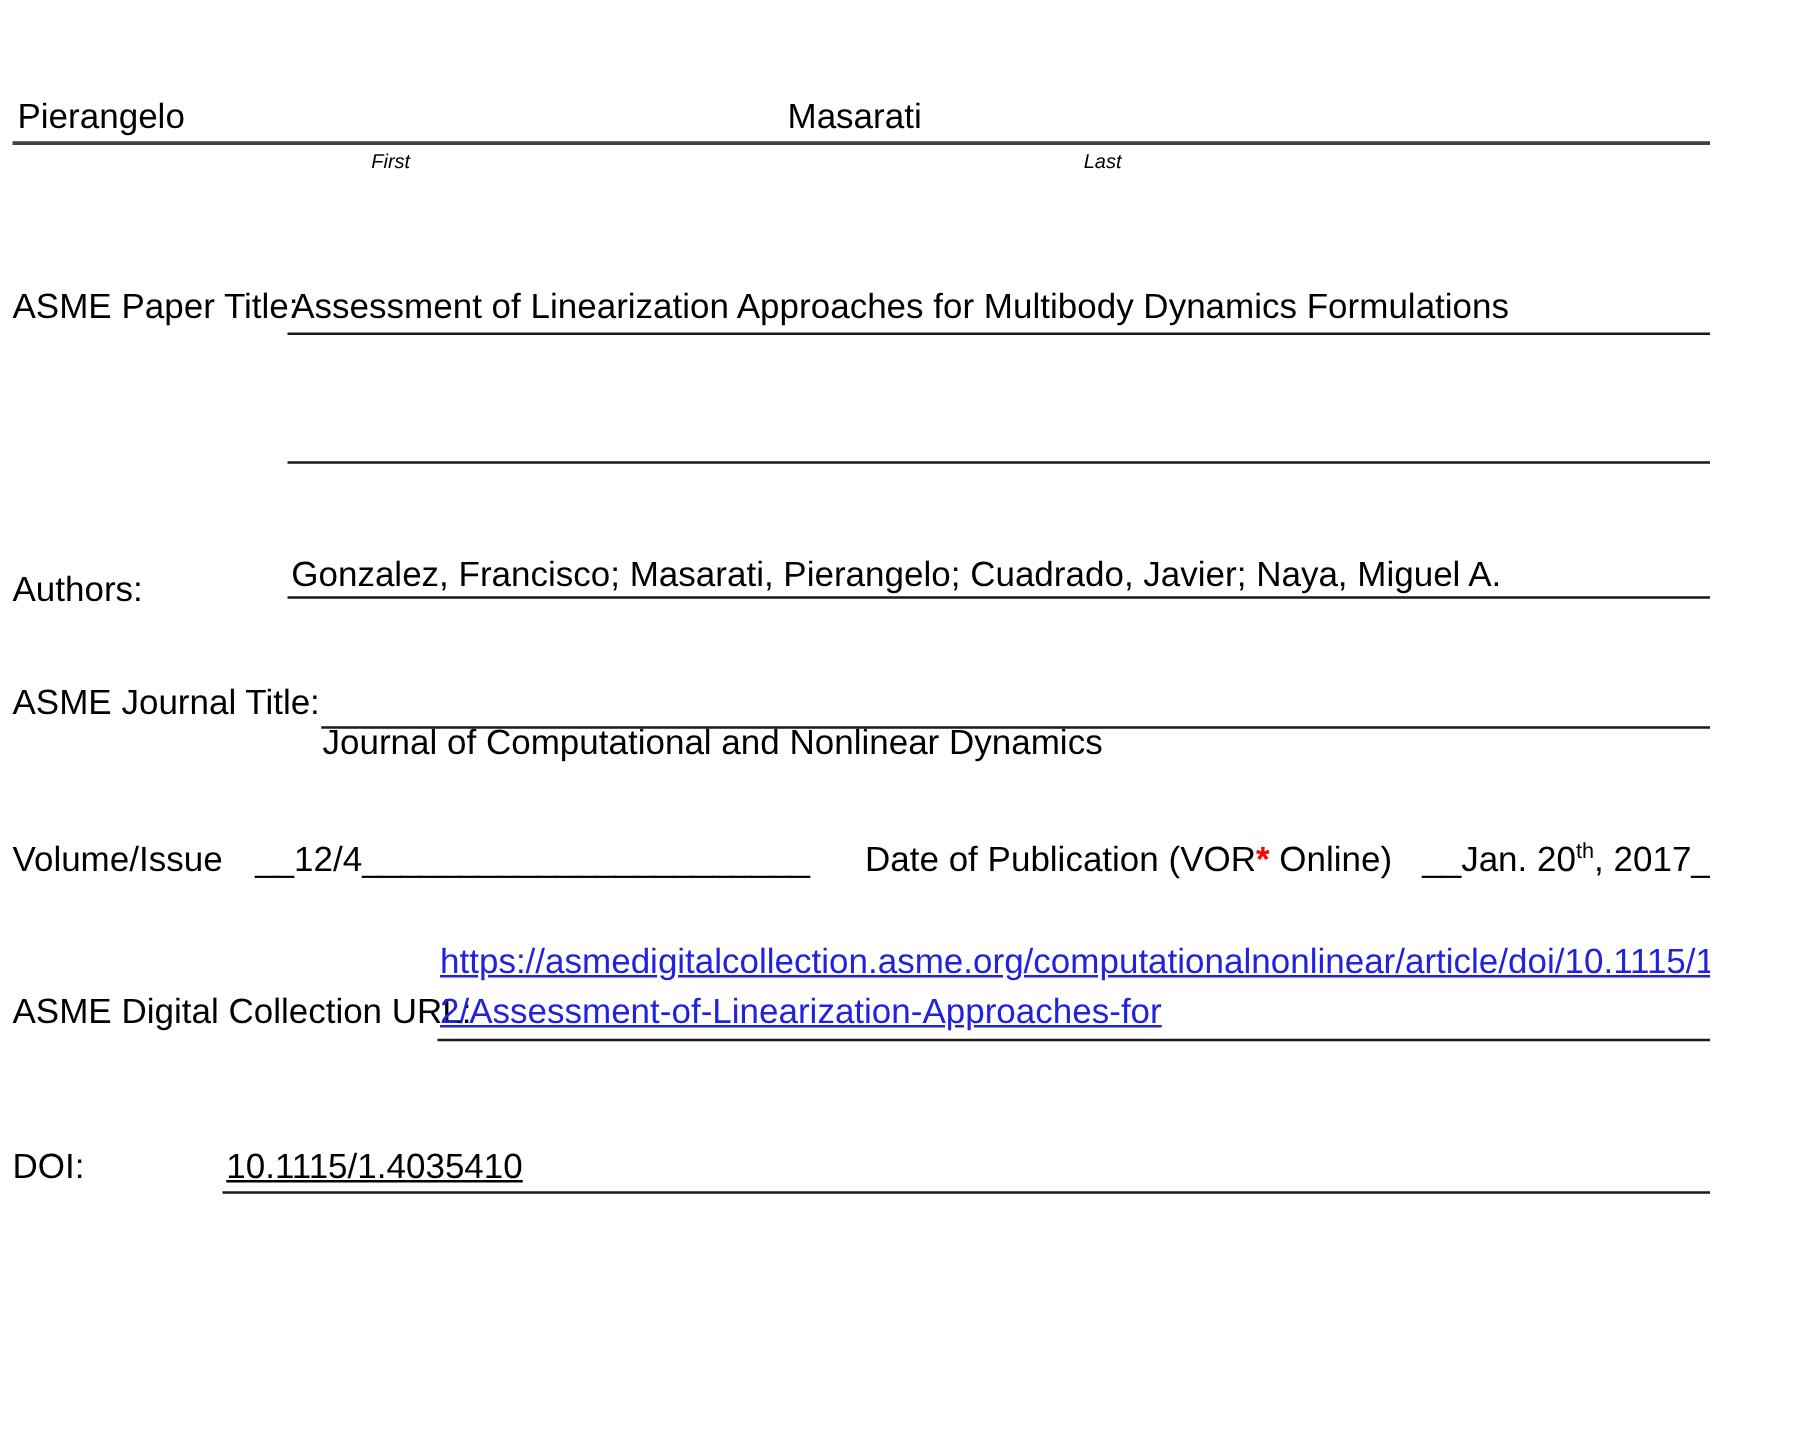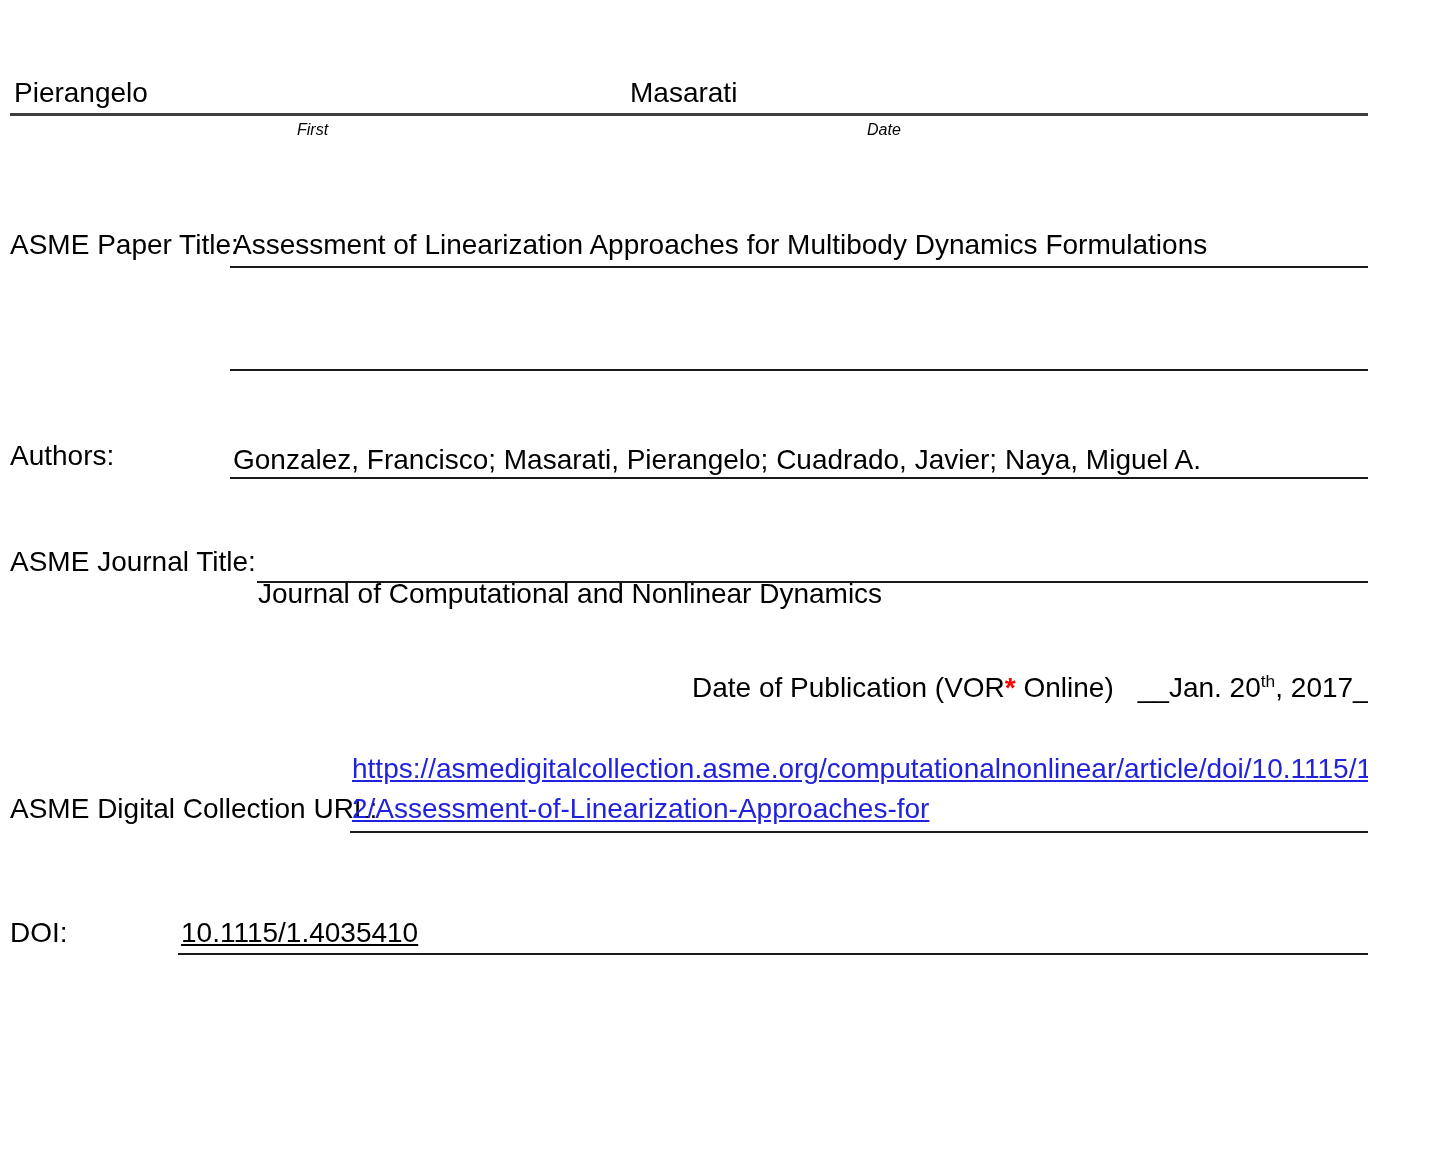--- a/index.html
+++ b/index.html
@@ -29,36 +29,39 @@
 </style>
 </head>
 <body>
 
 <div class="page">
 
   <span class="abs" style="left:14px; top:77px;">Pierangelo</span>
   <span class="abs" style="left:630px; top:77px;">Masarati</span>
   <div class="rule rule-gray" style="left:10px; top:113px; width:1366px;"></div>
   <span class="abs hint" style="left:297px; top:121px;">First</span>
-  <span class="abs hint" style="left:867px; top:121px;">Date</span>
+  <span class="abs hint" style="left:867px; top:121px;">Last</span>
 
   <span class="abs" style="left:10px; top:229px;">ASME Paper Title:</span>
   <span class="abs" style="left:233px; top:229px;">Assessment of Linearization Approaches for Multibody Dynamics Formulations</span>
   <div class="rule" style="left:230px; top:266px; width:1143px;"></div>
 
   <div class="rule" style="left:230px; top:369px; width:1222px;"></div>
 
-  <span class="abs" style="left:10px; top:440px;text-align:right;">Authors:</span>
+  <span class="abs" style="left:10px; top:456px;text-align:right;">Authors:</span>
   <span class="abs" style="left:233px; top:444px;">Gonzalez, Francisco; Masarati, Pierangelo; Cuadrado, Javier; Naya, Miguel A.</span>
   <div class="rule" style="left:230px; top:477px; width:1222px;"></div>
 
   <span class="abs" style="left:10px; top:546px;">ASME Journal Title:</span>
   <span class="abs" style="left:258px; top:578px;">Journal of Computational and Nonlinear Dynamics</span>
   <div class="rule" style="left:257px; top:581px; width:1195px;"></div>
 
+  <span class="abs" style="left:10px; top:672px;">
+    <span>Volume/Issue</span><span class="inline-gap-volume"></span><span>__12/4_______________________</span>
+  </span>
   <span class="abs" style="left:692px; top:672px;">
     <span>Date of Publication (VOR</span><span class="asterisk" style="color: rgb(255, 0, 0);">*</span><span> Online)</span><span class="inline-gap-date"></span><span>__Jan. 20</span><span class="sup">th</span><span>, 2017___</span>
   </span>
 
   <a class="abs link" style="left: 352px; top: 753px; color: rgb(34, 34, 221);">https://asmedigitalcollection.asme.org/computationalnonlinear/article/doi/10.1115/1</a>
   <span class="abs" style="left:10px; top:793px;">ASME Digital Collection URL:</span>
   <a class="abs link" style="left: 352px; top: 793px; color: rgb(34, 34, 221);">2/Assessment-of-Linearization-Approaches-for</a>
   <div class="rule" style="left:350px; top:831px; width:1026px;"></div>
 
   <span class="abs" style="left:10px; top:917px;">DOI:</span>

